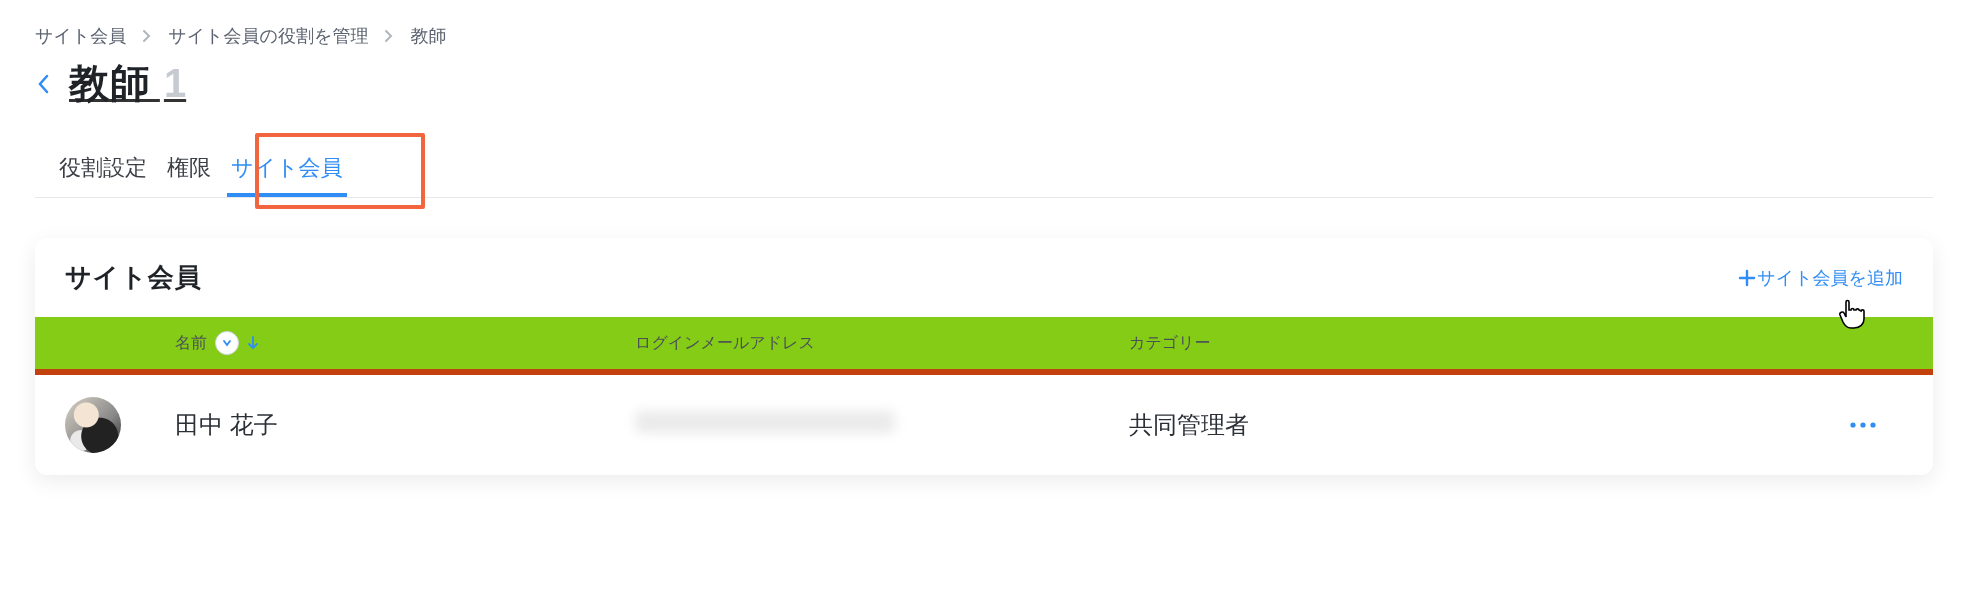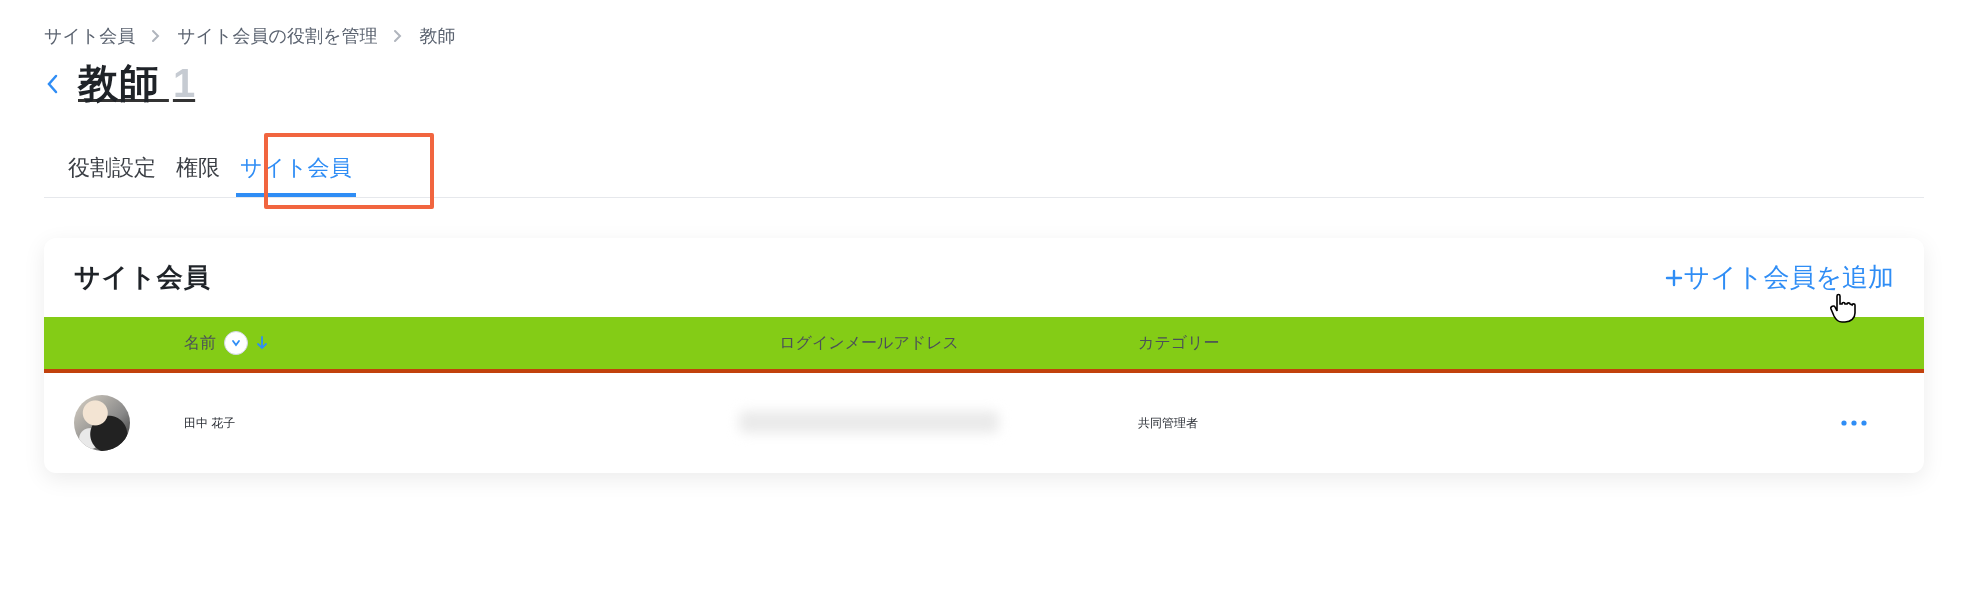--- a/index.html
+++ b/index.html
@@ -2,21 +2,21 @@
 <html><head>
   <meta charset="utf-8">
   <style>
     * { margin: 0; padding: 0; box-sizing: border-box; }
     body {
       font-family: -apple-system, BlinkMacSystemFont, "Segoe UI", Helvetica, Arial, sans-serif;
       background: #fff;
       color: #333;
       width: 1968px;
     }
-    .page { padding: 24px 44px; }
+    .page { padding: 24px 35px; }
 
     
     .breadcrumb {
       display: flex;
       align-items: center;
       gap: 16px;
       font-size: 18px;
       color: #595e68;
       margin-bottom: 8px;
     }
@@ -101,21 +101,21 @@
     .panel-title {
       font-size: 26px;
       font-weight: 800;
       color: #1f2328;
       letter-spacing: 1px;
     }
     .add-btn {
       display: inline-flex;
       align-items: center;
       color: #2f8df5;
-      font-size: 26px;
+      font-size: 18px;
       cursor: pointer;
       position: relative;
     }
     .add-btn .plus { display: inline-flex; }
     .cursor-hand {
       position: absolute;
       right: 36px;
       top: 30px;
       pointer-events: none;
     }
@@ -124,41 +124,41 @@
     .thead {
       background: #84cc16;
       display: flex;
       align-items: center;
       padding: 14px 30px;
       font-size: 16px;
       color: #4b5058;
     }
     .col-avatar { width: 110px; }
     .col-name { width: 460px; display: flex; align-items: center; gap: 8px; }
-    .col-email { width: 450px; text-align: center; }
+    .col-email { width: 450px; }
     .col-category { flex: 1; margin-left: 44px; }
     .col-actions { width: 80px; display: flex; justify-content: center; }
 
     .sort-chip {
       width: 24px; height: 24px;
       border-radius: 50%;
       background: #fff;
       border: 1px solid #cfd6e0;
       display: inline-flex;
       align-items: center;
       justify-content: center;
     }
     .sort-arrow { color: #2f8df5; display: inline-flex; }
 
     .trow {
       display: flex;
       align-items: center;
       padding: 22px 30px;
-      border-top: 4px solid #c2410c;
-      font-size: 12px;
+      border-top: 6px solid #c2410c;
+      font-size: 24px;
       color: #2b2f36;
     }
     .avatar {
       width: 56px; height: 56px;
       border-radius: 50%;
       background: linear-gradient(135deg, #d9d2c6 0%, #888 60%, #2a2a2a 100%);
       position: relative;
       overflow: hidden;
     }
     .avatar::after {

